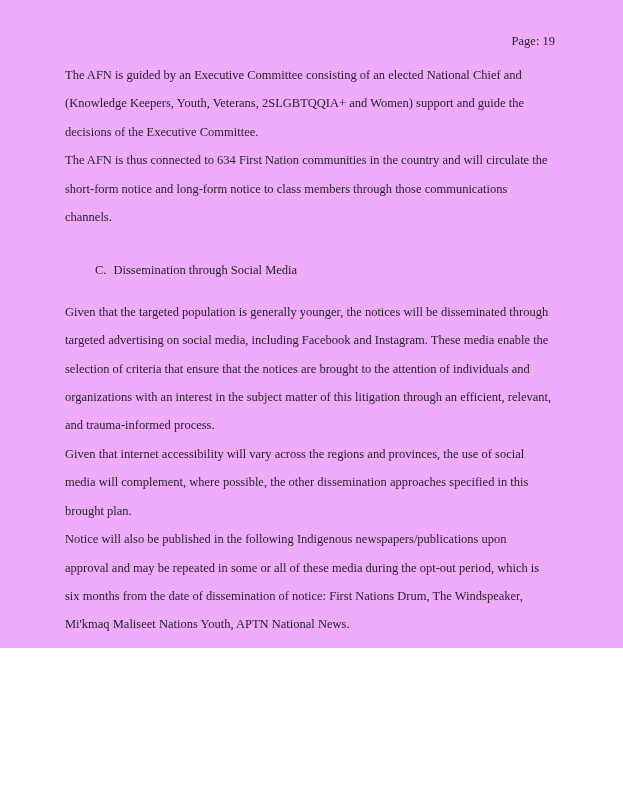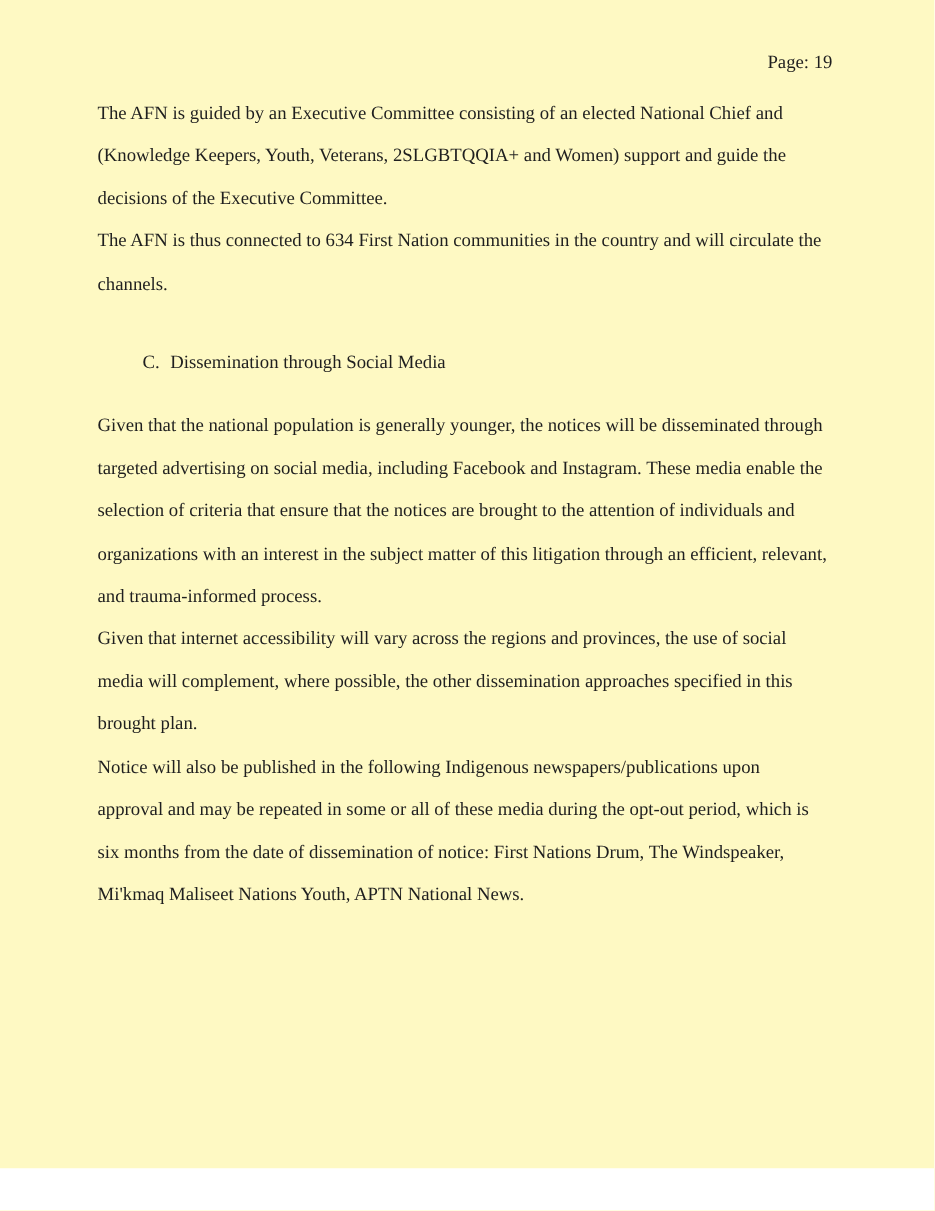--- a/index.html
+++ b/index.html
@@ -3,22 +3,22 @@
 <meta charset="utf-8">
 <style>
   html, body {
     margin: 0;
     padding: 0;
     background: #ffffff;
   }
   .page {
     position: relative;
     width: 623px;
-    height: 779px;
-    background: #fef9c3;
+    height: 648px;
+    background: #f0abfc;
     font-family: "Liberation Serif", "DejaVu Serif", serif;
     color: #1f1f1f;
     overflow: hidden;
   }
   .page-number {
     position: absolute;
     top: 34px;
     right: 68px;
     font-size: 12.5px;
     line-height: 14px;
@@ -59,29 +59,30 @@
 
 
     <div class="paragraph">
       <div class="line">The AFN is guided by an Executive Committee consisting of an elected National Chief and</div>
       <div class="line">(Knowledge Keepers, Youth, Veterans, 2SLGBTQQIA+ and Women) support and guide the</div>
       <div class="line">decisions of the Executive Committee.</div>
     </div>
 
     <div class="paragraph">
       <div class="line">The AFN is thus connected to 634 First Nation communities in the country and will circulate the</div>
+      <div class="line">short-form notice and long-form notice to class members through those communications</div>
       <div class="line">channels.</div>
     </div>
 
     <div class="line heading">
       <span class="h-label">C.</span><span class="h-title">Dissemination through Social Media</span>
     </div>
 
     <div class="paragraph">
-      <div class="line">Given that the national population is generally younger, the notices will be disseminated through</div>
+      <div class="line">Given that the targeted population is generally younger, the notices will be disseminated through</div>
       <div class="line">targeted advertising on social media, including Facebook and Instagram. These media enable the</div>
       <div class="line">selection of criteria that ensure that the notices are brought to the attention of individuals and</div>
       <div class="line">organizations with an interest in the subject matter of this litigation through an efficient, relevant,</div>
       <div class="line">and trauma-informed process.</div>
     </div>
 
     <div class="paragraph">
       <div class="line">Given that internet accessibility will vary across the regions and provinces, the use of social</div>
       <div class="line">media will complement, where possible, the other dissemination approaches specified in this</div>
       <div class="line">brought plan.</div>

